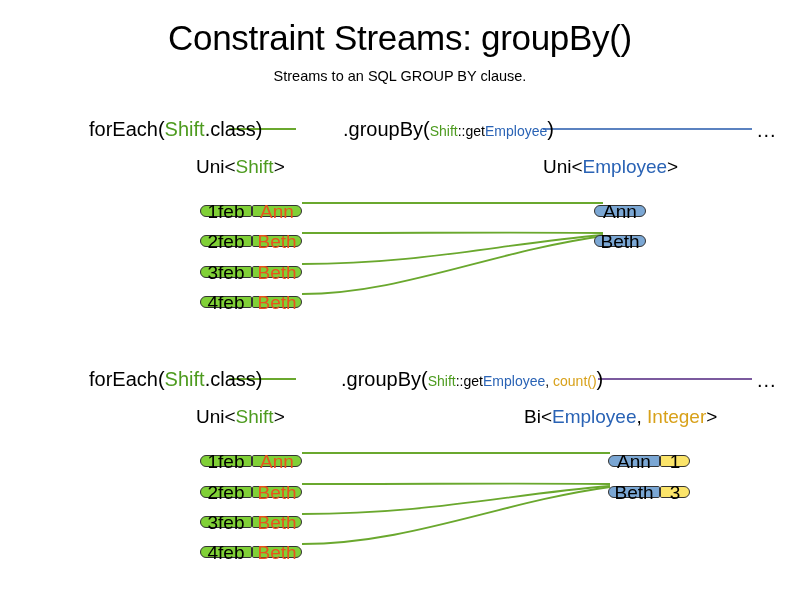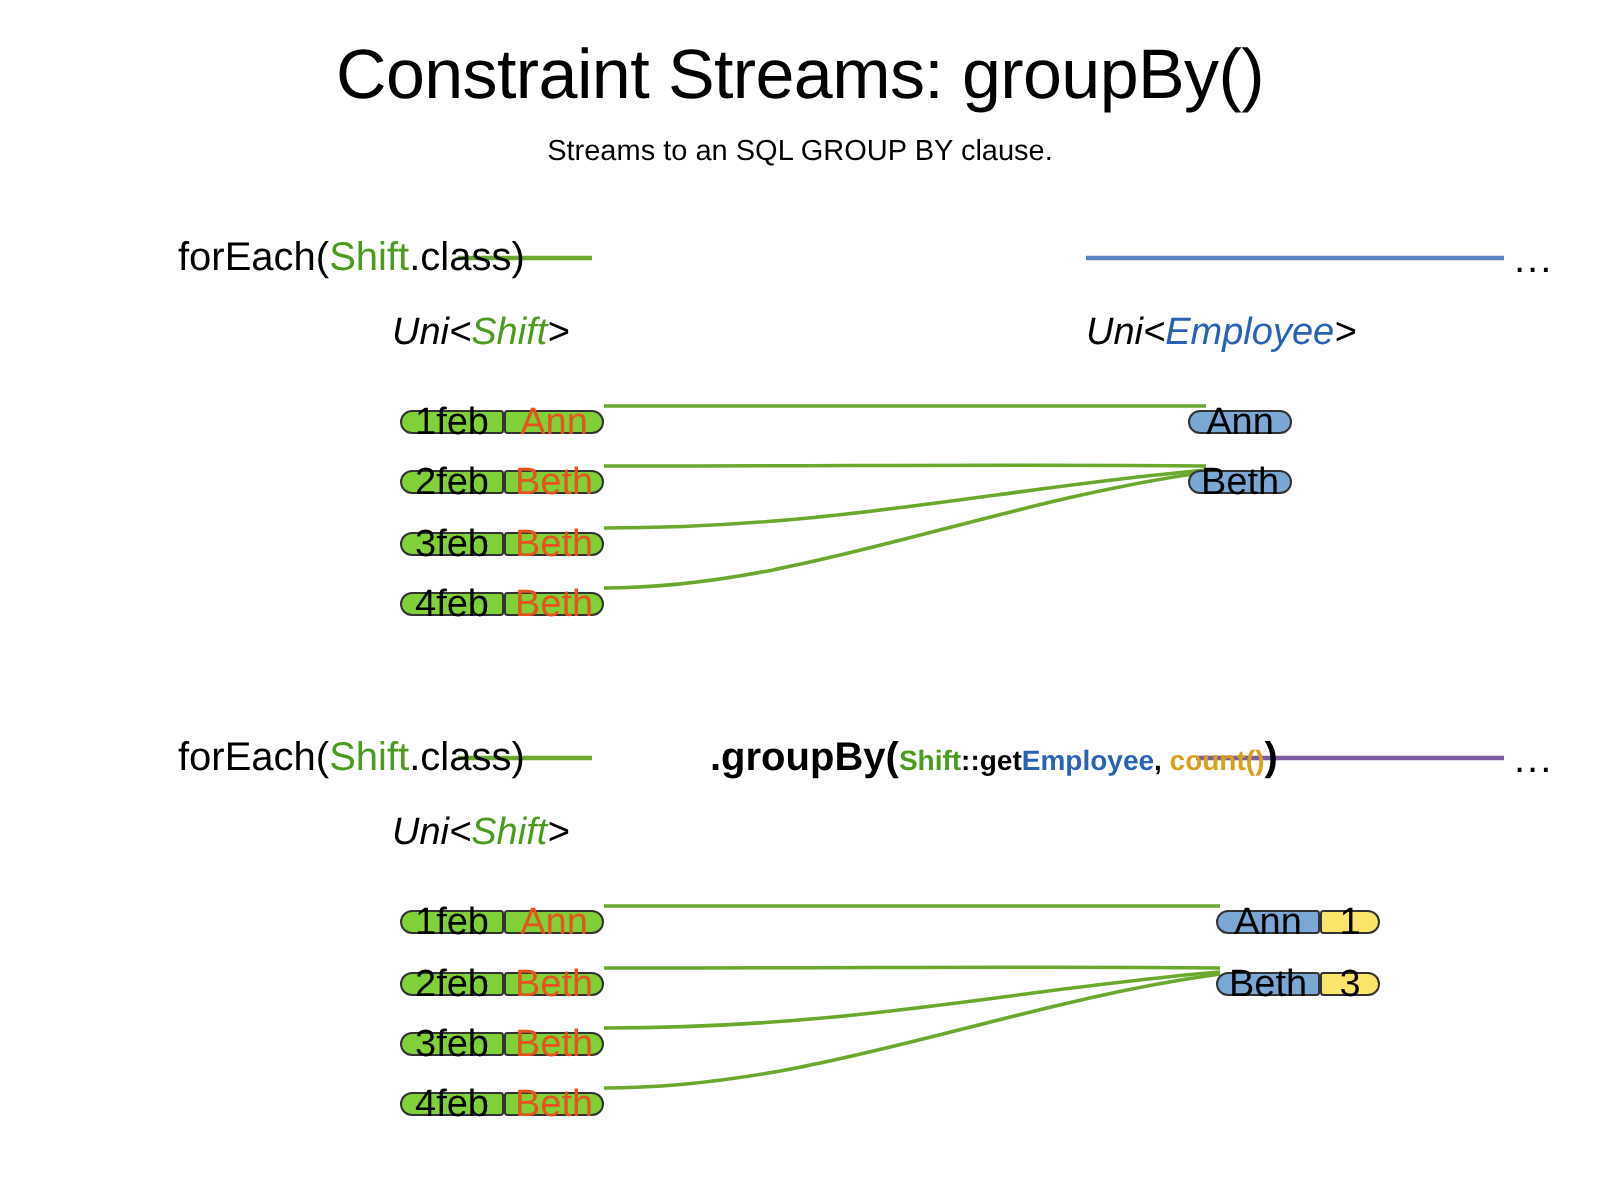--- a/index.html
+++ b/index.html
@@ -61,21 +61,20 @@
     font-size: 20px;
     color: #000;
     letter-spacing: 1px;
   }
 
   
   .typelabel {
     font-size: 19px;
     white-space: nowrap;
     color: #000;
-    font-style: italic;
   }
 
   
   .factrow {
     display: flex;
     align-items: stretch;
     height: 28px;
   }
   .cell {
     box-sizing: border-box;
@@ -153,20 +152,23 @@
     <path d="M302,453 L610,453" stroke="#6aa82e" stroke-width="1.8" fill="none"></path>
     <path d="M302,484 C440,484 530,483 610,484" stroke="#6aa82e" stroke-width="1.8" fill="none"></path>
     <path d="M302,514 C430,514 510,494 610,486" stroke="#6aa82e" stroke-width="1.8" fill="none"></path>
     <path d="M302,544 C410,544 500,502 610,487" stroke="#6aa82e" stroke-width="1.8" fill="none"></path>
   </svg>
 
   <div class="abs codeline" style="left:45px; top:119px;">
     <span>forEach(</span><span class="c-green">Shift</span><span>.class)</span>
   </div>
 
+  <div class="abs codeline" style="left:299px; top:119px;">
+    <span>.groupBy(</span><span class="small-code c-green">Shift</span><span class="small-code c-black">::get</span><span class="small-code c-blue">Employee</span><span>)</span>
+  </div>
 
   <div class="abs ellipsis" style="left:757px; top:119px;">...</div>
 
   <div class="abs typelabel" style="left:196px; top:156px;">
     <span>Uni&lt;</span><span class="c-green">Shift</span><span>&gt;</span>
   </div>
 
   <div class="abs typelabel" style="left:543px; top:156px;">
     <span>Uni&lt;</span><span class="c-blue">Employee</span><span>&gt;</span>
   </div>
@@ -192,30 +194,33 @@
     <div class="cell emp-name">Ann</div>
   </div>
   <div class="abs factrow" style="left:594px; top:219px;">
     <div class="cell emp-name">Beth</div>
   </div>
 
   <div class="abs codeline" style="left:45px; top:369px;">
     <span>forEach(</span><span class="c-green">Shift</span><span>.class)</span>
   </div>
 
-  <div class="abs codeline" style="left:311px; top:369px;font-weight:bold;">
+  <div class="abs codeline" style="left:297px; top:369px;">
     <span>.groupBy(</span><span class="small-code c-green">Shift</span><span class="small-code c-black">::get</span><span class="small-code c-blue">Employee</span><span class="small-code c-black">, </span><span class="small-code c-gold">count()</span><span>)</span>
   </div>
 
   <div class="abs ellipsis" style="left:757px; top:369px;">...</div>
 
   <div class="abs typelabel" style="left:196px; top:406px;">
     <span>Uni&lt;</span><span class="c-green">Shift</span><span>&gt;</span>
   </div>
 
+  <div class="abs typelabel" style="left:524px; top:406px;">
+    <span>Bi&lt;</span><span class="c-blue">Employee</span><span>, </span><span class="c-gold">Integer</span><span>&gt;</span>
+  </div>
 
   <div class="abs factrow" style="left:200px; top:439px;">
     <div class="cell left shift-date">1feb</div>
     <div class="cell right shift-name">Ann</div>
   </div>
   <div class="abs factrow" style="left:200px; top:470px;">
     <div class="cell left shift-date">2feb</div>
     <div class="cell right shift-name">Beth</div>
   </div>
   <div class="abs factrow" style="left:200px; top:500px;">

